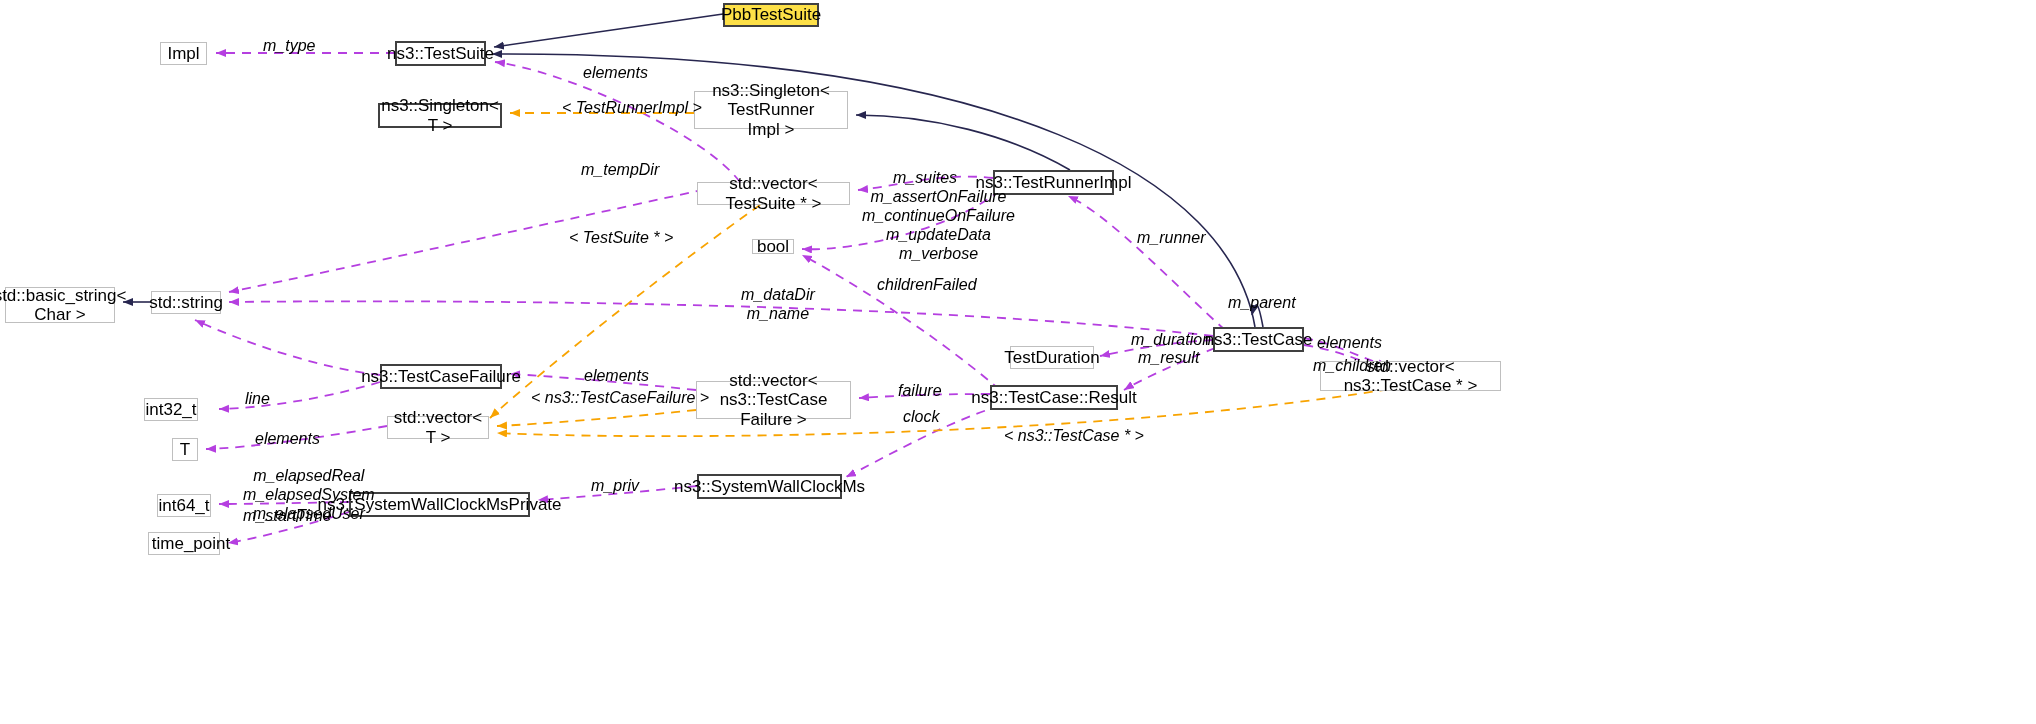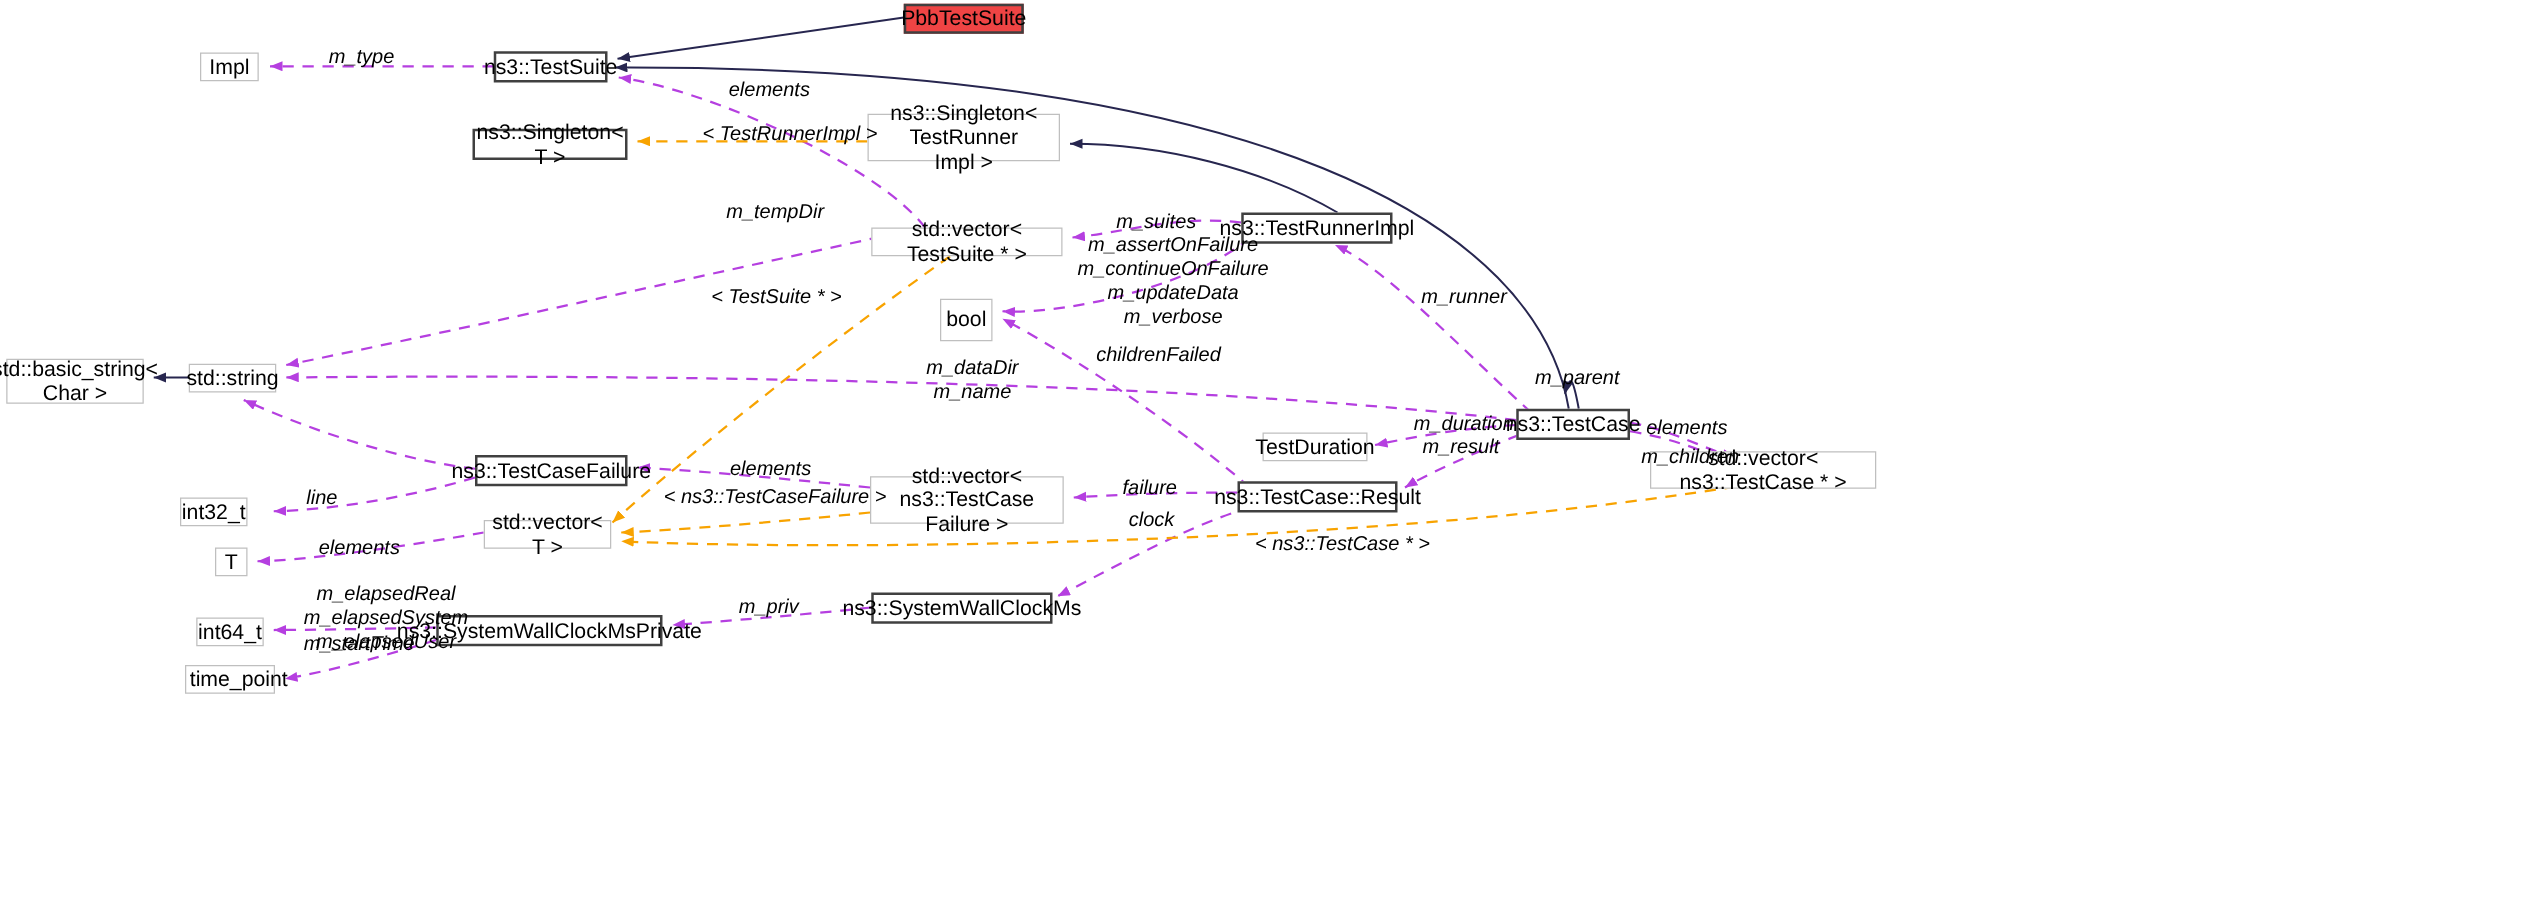--- a/index.html
+++ b/index.html
@@ -36,21 +36,21 @@
     font-size: 17px;
     line-height: 1.12;
     white-space: pre-line;
     padding: 1px 6px;
   }
   .node.strong {
     border: 2px solid #404040;
   }
   .node.current {
     border: 2px solid #404040;
-    background: #ef4444;
+    background: #fde047;
     text-align: center;
   }
   .edge-label {
     position: absolute;
     color: #000000;
     font-size: 16px;
     line-height: 1.18;
     white-space: pre-line;
     text-align: center;
     background: transparent;
@@ -154,21 +154,21 @@
 
   <div class="node strong" style="left:378px; top:103px; width:124px; height:25px;">ns3::Singleton&lt; T &gt;</div>
 
   <div class="node" style="left:694px; top:91px; width:154px; height:38px;">ns3::Singleton&lt; TestRunner
 Impl &gt;</div>
 
   <div class="node" style="left:697px; top:182px; width:153px; height:23px;">std::vector&lt; TestSuite * &gt;</div>
 
   <div class="node strong" style="left:993px; top:170px; width:121px; height:25px;">ns3::TestRunnerImpl</div>
 
-  <div class="node" style="left:752px; top:239px; width:42px; height:34px;">bool</div>
+  <div class="node" style="left:752px; top:239px; width:42px; height:15px;">bool</div>
 
   <div class="node" style="left:5px; top:287px; width:110px; height:36px;">std::basic_string&lt;
 Char &gt;</div>
 
   <div class="node" style="left:151px; top:291px; width:70px; height:23px;">std::string</div>
 
   <div class="node strong" style="left:1213px; top:327px; width:91px; height:25px;">ns3::TestCase</div>
 
   <div class="node" style="left:1010px; top:346px; width:84px; height:23px;">TestDuration</div>
 

